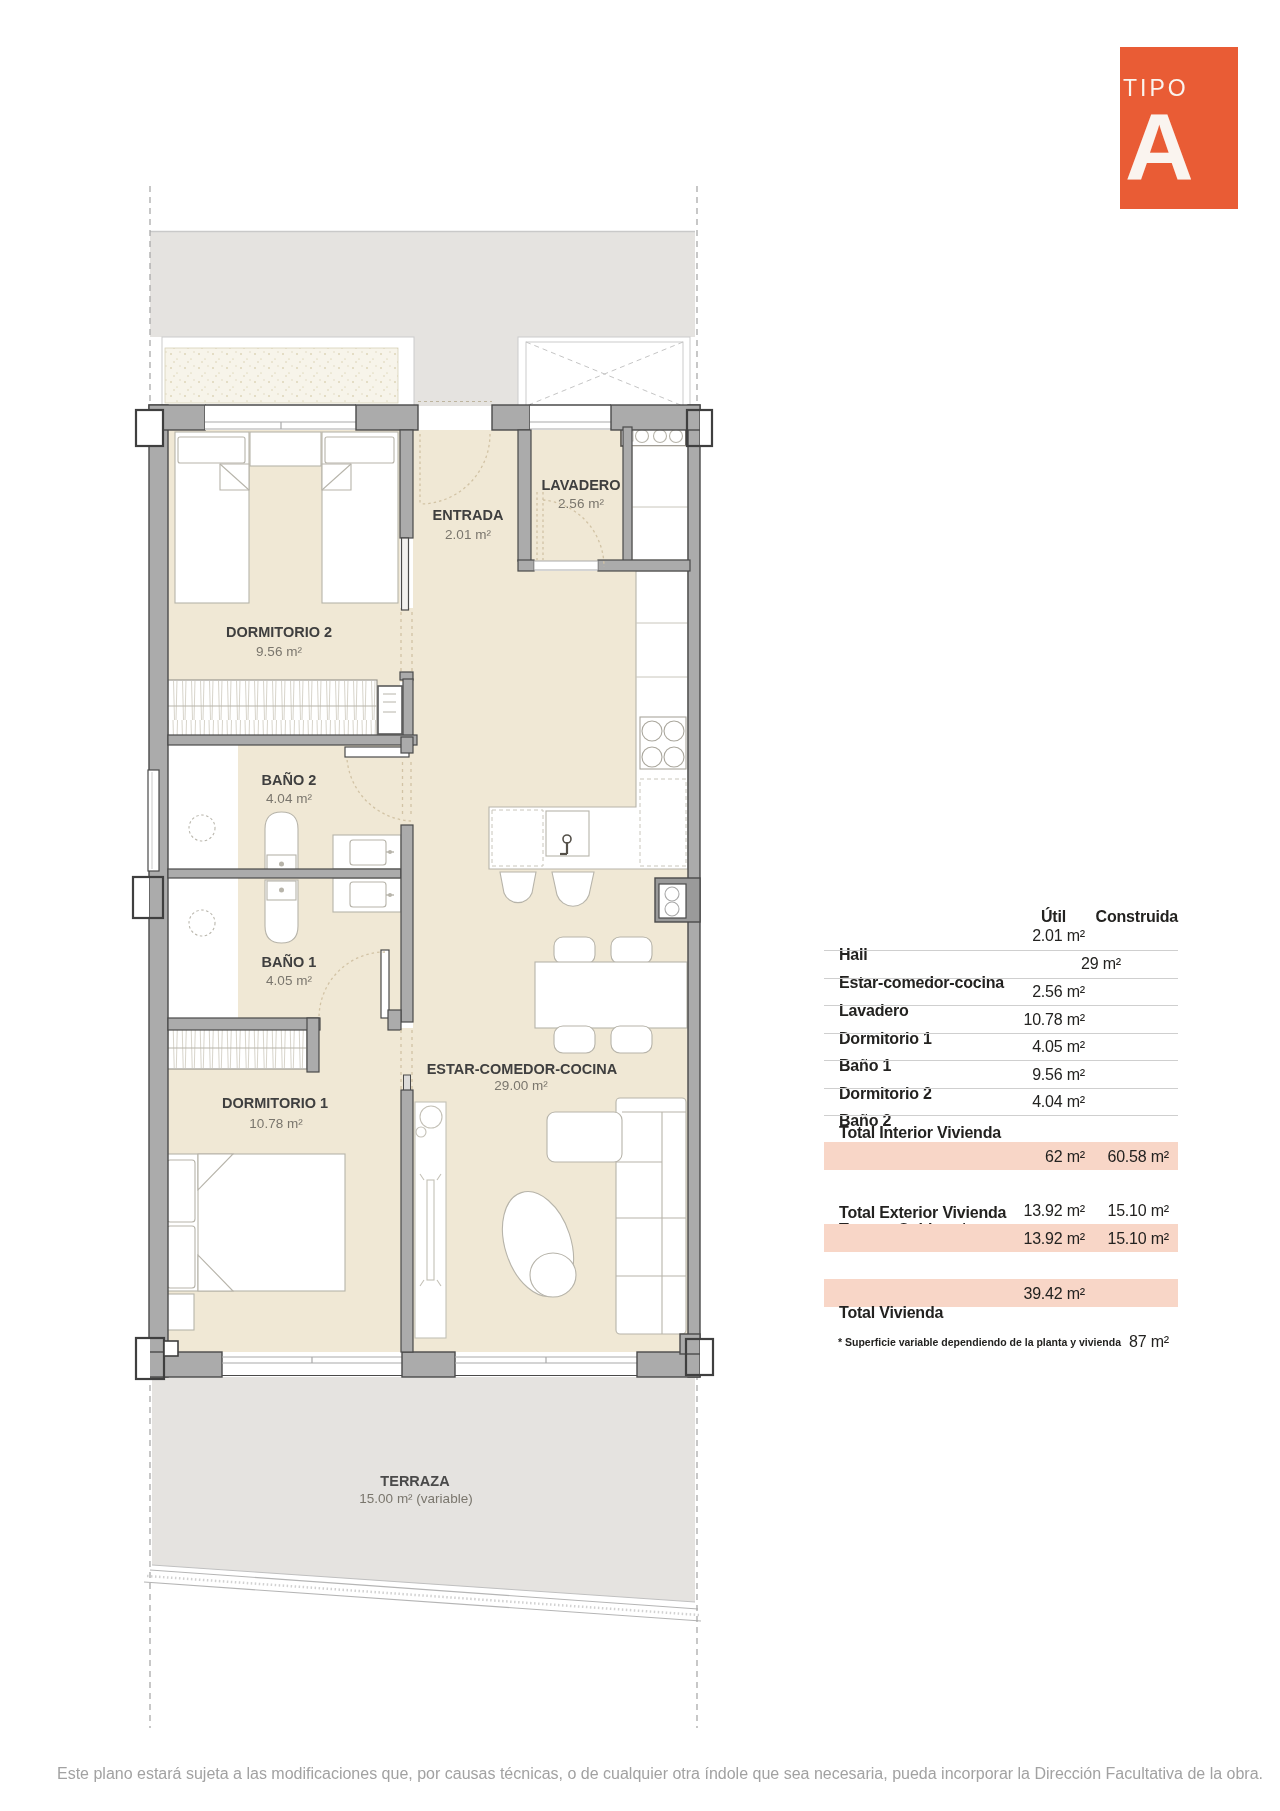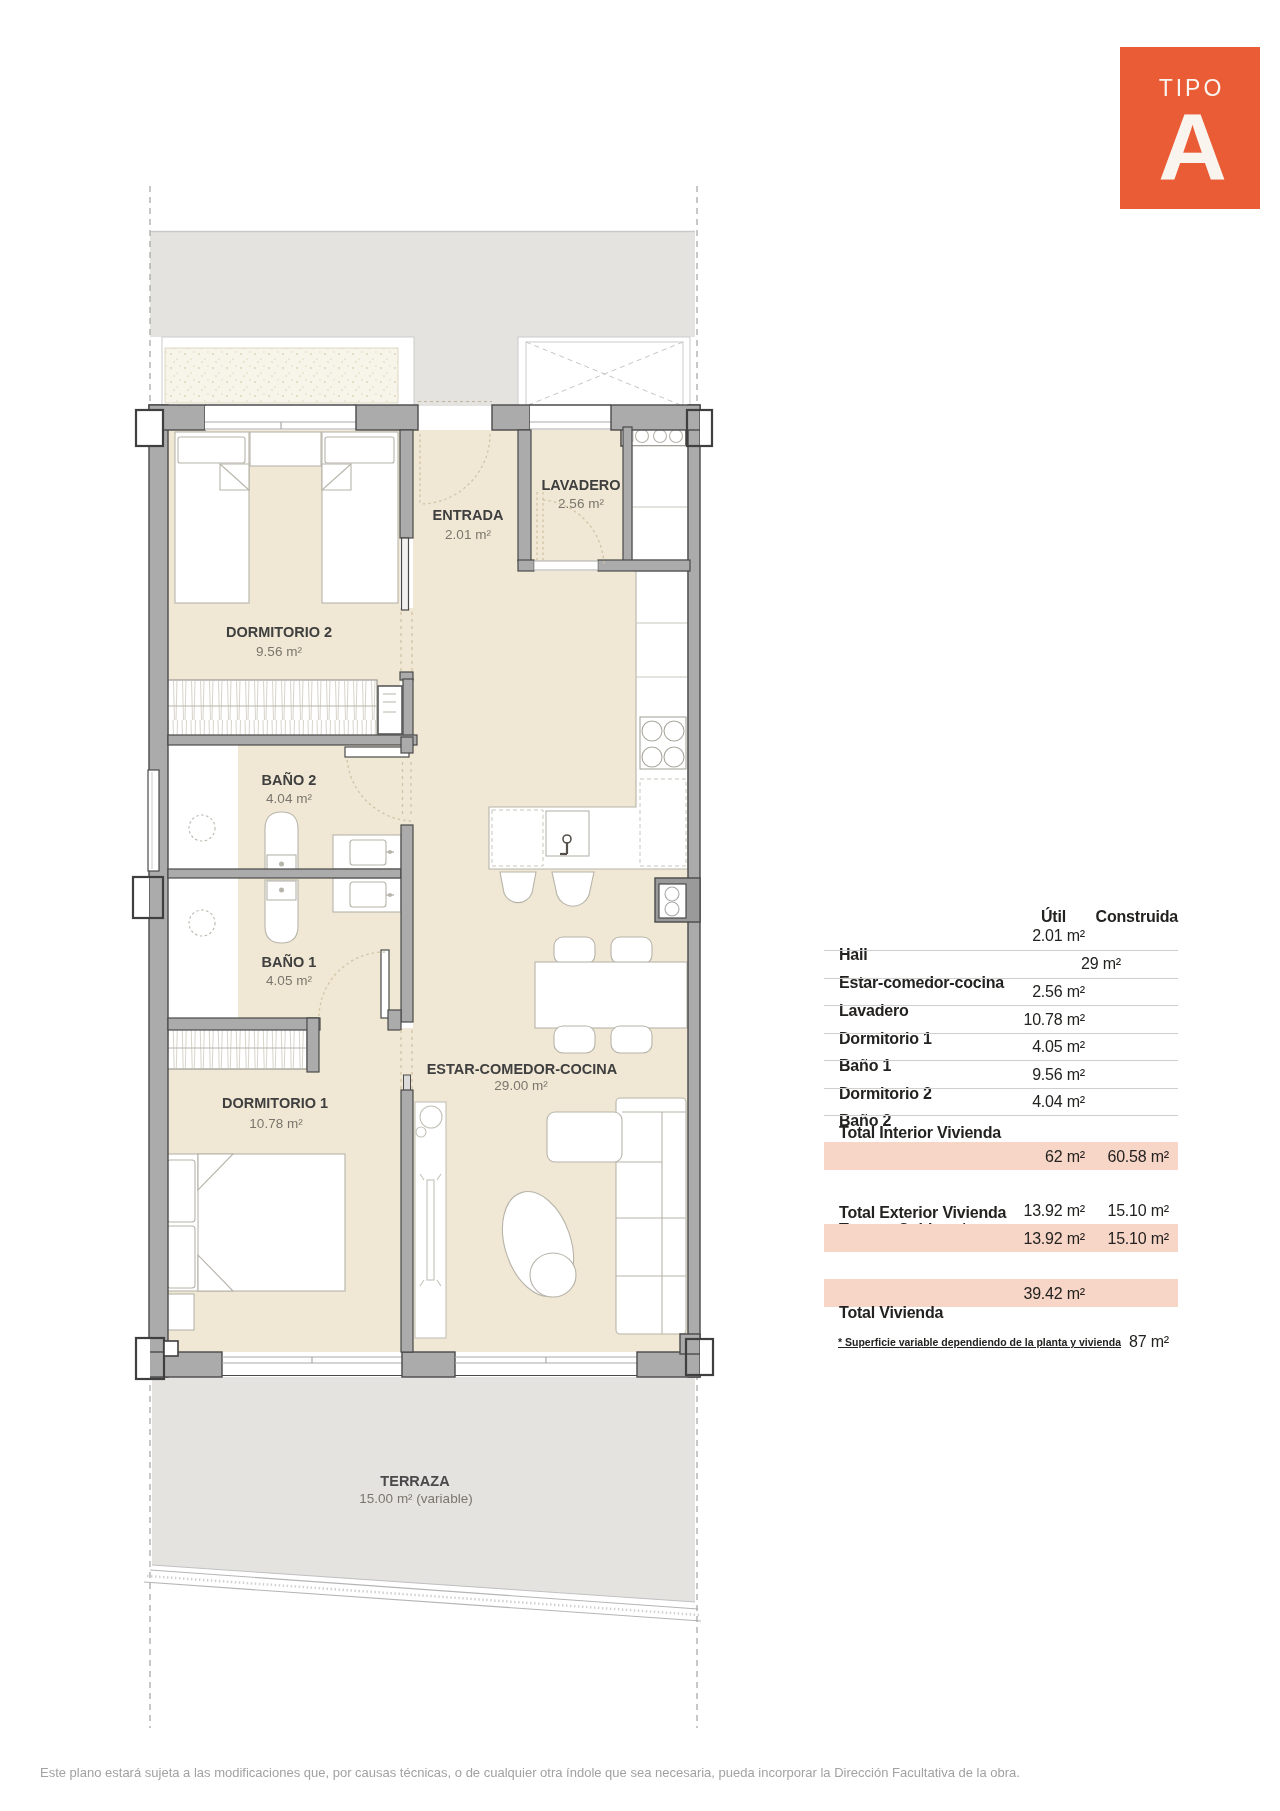--- a/index.html
+++ b/index.html
@@ -380,21 +380,21 @@
 <text x="275" y="1108" font-size="14.5" font-weight="bold" fill="#3f3f3f" text-anchor="middle">DORMITORIO 1</text>
 <text x="276" y="1128" font-size="13.5" fill="#7a766d" text-anchor="middle">10.78 m²</text>
 
 <text x="522" y="1074" font-size="14.5" font-weight="bold" fill="#3f3f3f" text-anchor="middle">ESTAR-COMEDOR-COCINA</text>
 <text x="521" y="1090" font-size="13.5" fill="#7a766d" text-anchor="middle">29.00 m²</text>
 
 <text x="415" y="1486" font-size="14.5" font-weight="bold" fill="#4a4a4a" text-anchor="middle">TERRAZA</text>
 <text x="416" y="1503" font-size="13.5" fill="#7a766d" text-anchor="middle">15.00 m² (variable)</text>
 </svg>
 
-<div style="position:absolute;left:1120px;top:47px;width:140px;height:162px;background:#e95c35;text-align:center;">
+<div style="position:absolute;left:1120px;top:47px;width:118px;height:162px;background:#e95c35;text-align:left;">
 <div style="color:#faf4ef;font-size:23px;letter-spacing:3px;margin-top:28px;margin-left:3px;">TIPO</div>
 <div style="color:#faf4ef;font-size:95px;font-weight:bold;line-height:78px;margin-top:6px;margin-left:5px;">A</div>
 </div>
 
 <div>
 
 <div class="cell lab val" style="left:824px;top:888px;width:242px;">Útil</div>
 <div class="cell lab val" style="left:824px;top:888px;width:354px;">Construida</div>
 
 <div class="cell lab" style="left:839px;top:926px;">Hall</div>
@@ -437,17 +437,17 @@
 <div class="pink" style="top:1224px;"></div>
 <div class="cell lab" style="left:839px;top:1184px;">Total Exterior Vivienda</div>
 <div class="cell val" style="left:824px;top:1229px;width:261px;">13.92 m²</div>
 <div class="cell val" style="left:824px;top:1229px;width:345px;">15.10 m²</div>
 
 <div class="pink" style="top:1279px;"></div>
 <div class="cell lab" style="left:839px;top:1284px;">Total Vivienda</div>
 <div class="cell val" style="left:824px;top:1284px;width:261px;">39.42 m²</div>
 <div class="cell val" style="left:824px;top:1284px;width:345px;margin-top:48px;">87 m²</div>
 
-<div class="cell lab" style="left:838px;top:1314px;font-size:10.5px;letter-spacing:0;text-decoration:underline;">* Superficie variable dependiendo de la planta y vivienda</div>
+<div class="cell lab" style="left:838px;top:1314px;font-size:10.5px;letter-spacing:0;">* Superficie variable dependiendo de la planta y vivienda</div>
 </div>
 
-<div style="position:absolute;left:40px;top:1765px;width:1240px;font-size:13px;color:#a2a2a2;">Este plano estará sujeta a las modificaciones que, por causas técnicas, o de cualquier otra índole que sea necesaria, pueda incorporar la Dirección Facultativa de la obra.</div>
+<div style="position:absolute;left:40px;top:1765px;width:1240px;text-align:center;font-size:16px;color:#a2a2a2;">Este plano estará sujeta a las modificaciones que, por causas técnicas, o de cualquier otra índole que sea necesaria, pueda incorporar la Dirección Facultativa de la obra.</div>
 </div>
 
 </body></html>

